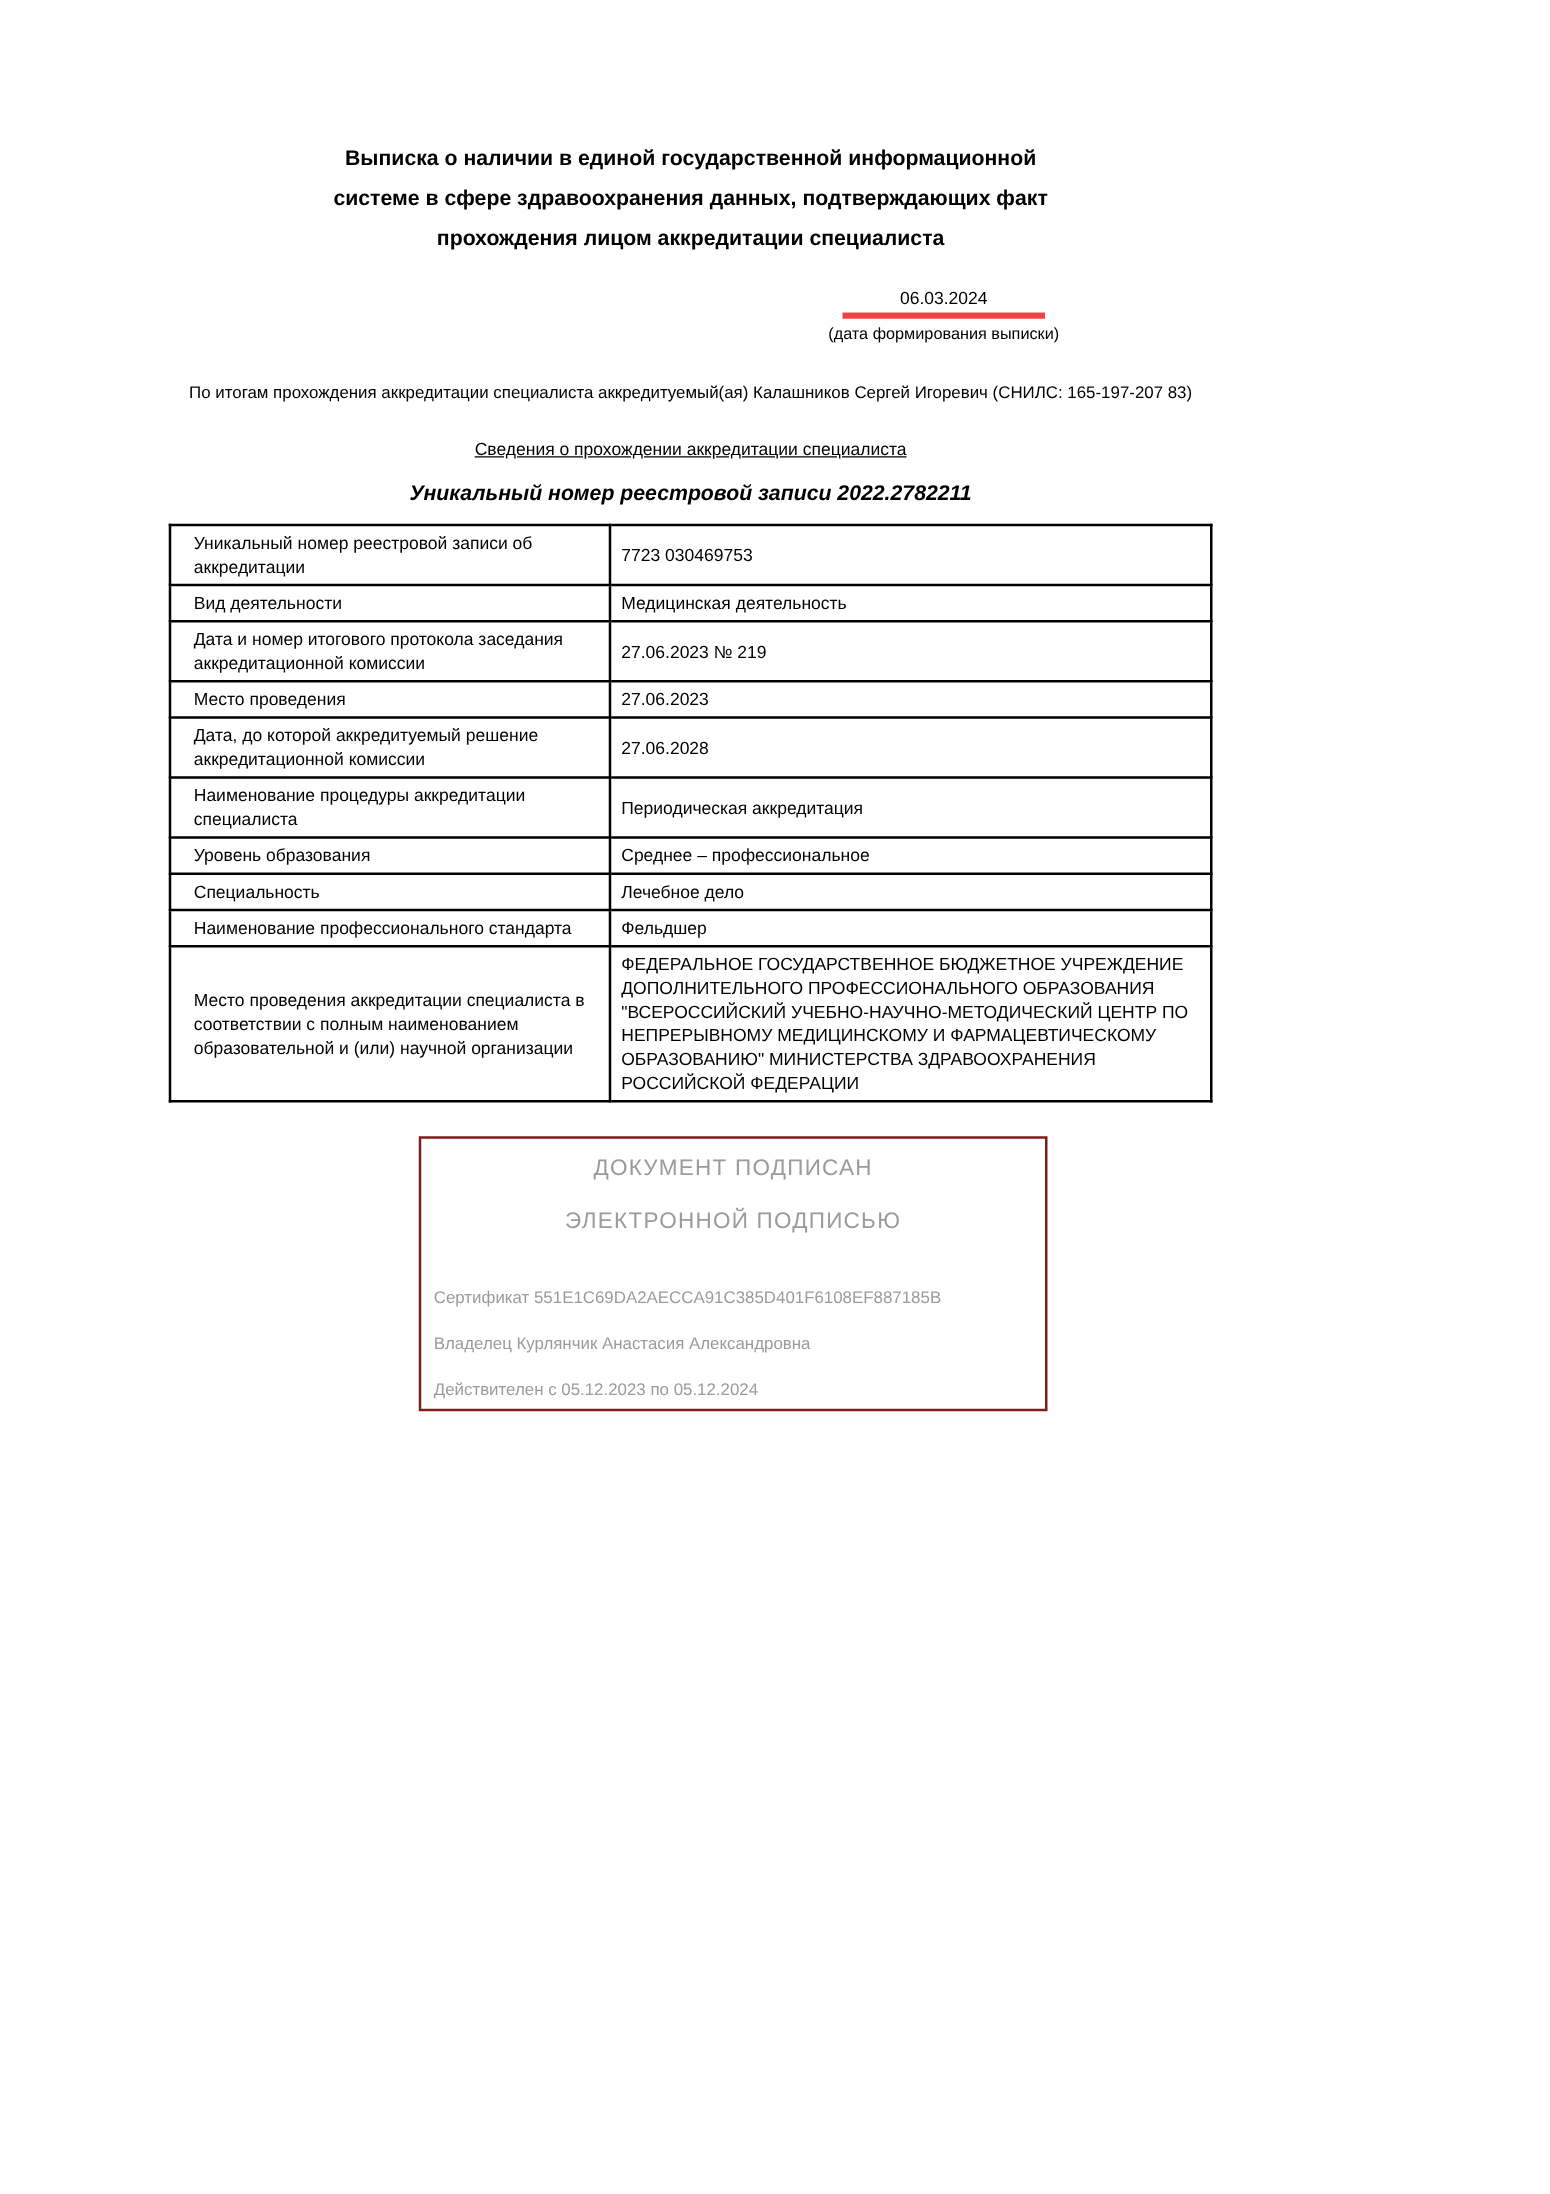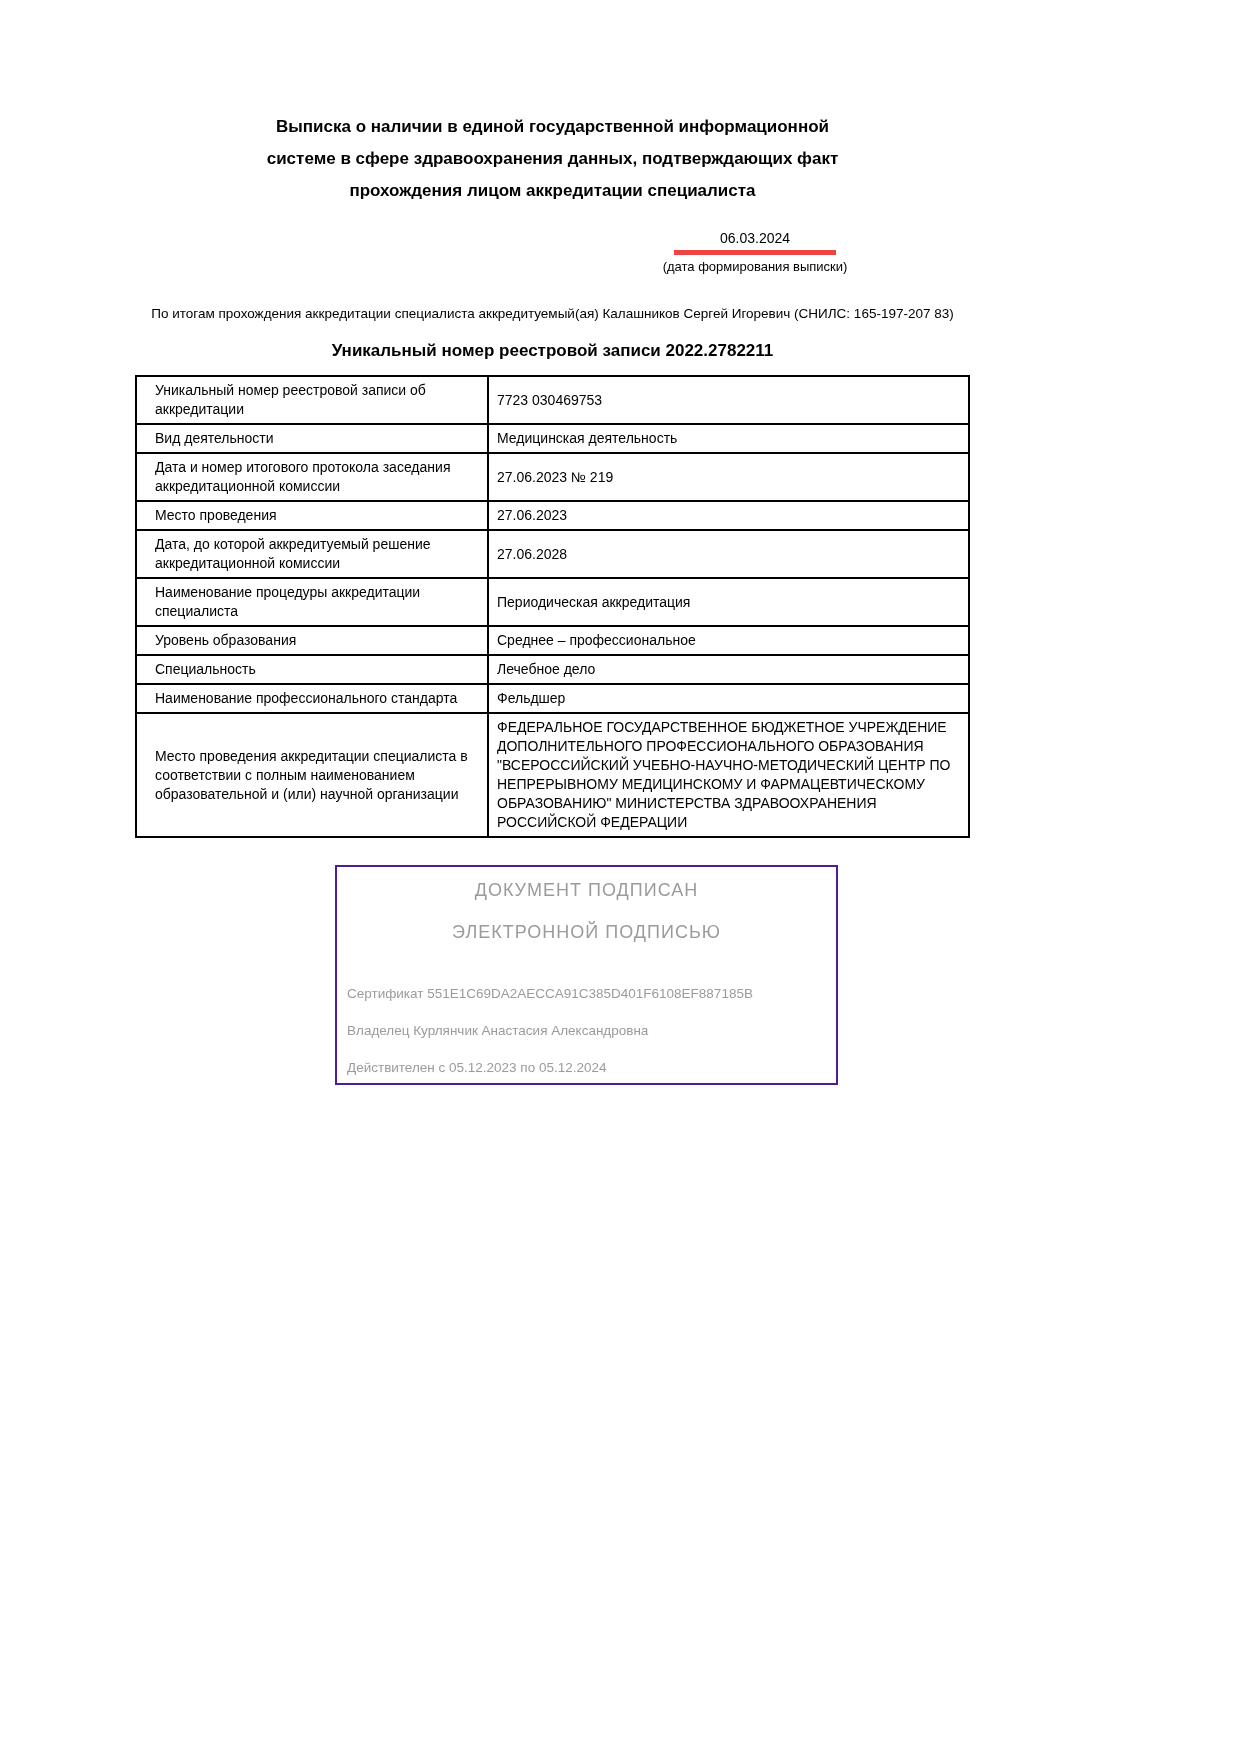--- a/index.html
+++ b/index.html
@@ -50,20 +50,21 @@
     line-height: 20px;
     text-decoration: underline;
   }
 
   .registry-heading {
     margin-top: 15px;
     text-align: center;
     font-size: 17px;
     font-weight: bold;
     line-height: 22px;
+    font-style: italic;
   }
 
   .acc-table {
     margin-top: 13px;
     width: 100%;
     border-collapse: collapse;
     font-size: 14px;
   }
   .acc-table td {
     border: 2px solid #000000;
@@ -72,21 +73,21 @@
     vertical-align: middle;
   }
   .acc-table td.label { width: 324px; padding-left: 18px; }
 
   .sig-box {
     box-sizing: border-box;
     margin-top: 27px;
     margin-left: 200px;
     width: 503px;
     height: 220px;
-    border: 2px solid #4c1d95;
+    border: 2px solid #7f1d1d;
     color: #9b9b9b;
   }
   .sig-title {
     margin-top: 12px;
     text-align: center;
     font-size: 18px;
     line-height: 22px;
     letter-spacing: 1px;
   }
   .sig-title-2 { margin-top: 20px; }
@@ -111,20 +112,21 @@
 
     <div class="date-block">
       <div class="date-value">06.03.2024</div>
       <div class="date-caption">(дата формирования выписки)</div>
     </div>
 
     <div class="intro">
       <div>По итогам прохождения аккредитации специалиста аккредитуемый(ая) Калашников Сергей Игоревич (СНИЛС: 165-197-207 83)</div>
     </div>
 
+    <div class="section-heading">Сведения о прохождении аккредитации специалиста</div>
 
     <div class="registry-heading">Уникальный номер реестровой записи 2022.2782211</div>
 
     <table class="acc-table">
       <tbody>
         <tr>
           <td class="label">Уникальный номер реестровой записи об аккредитации</td>
           <td class="value">7723 030469753</td>
         </tr>
         <tr>

